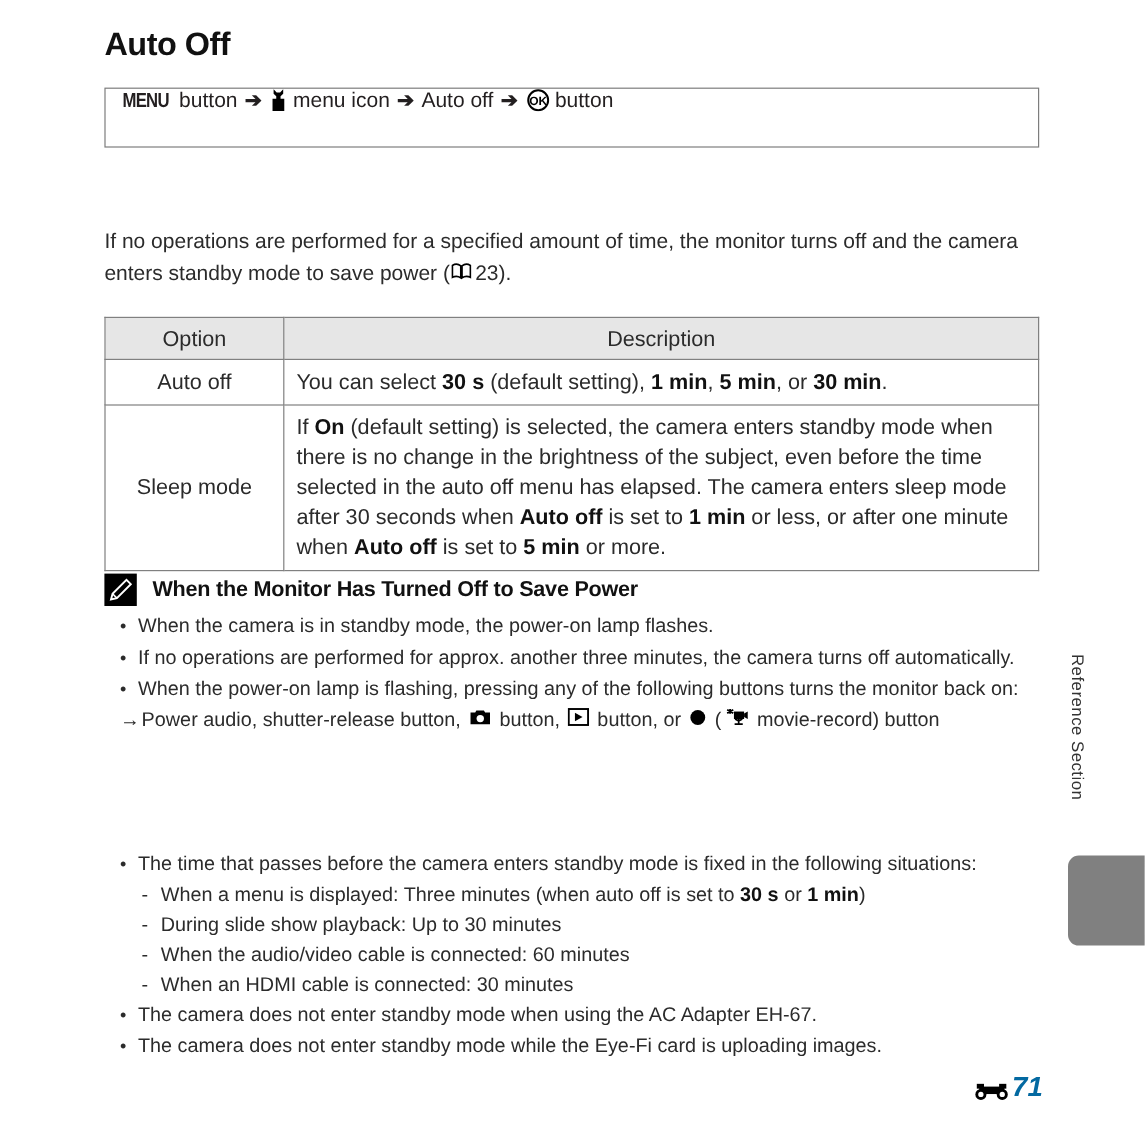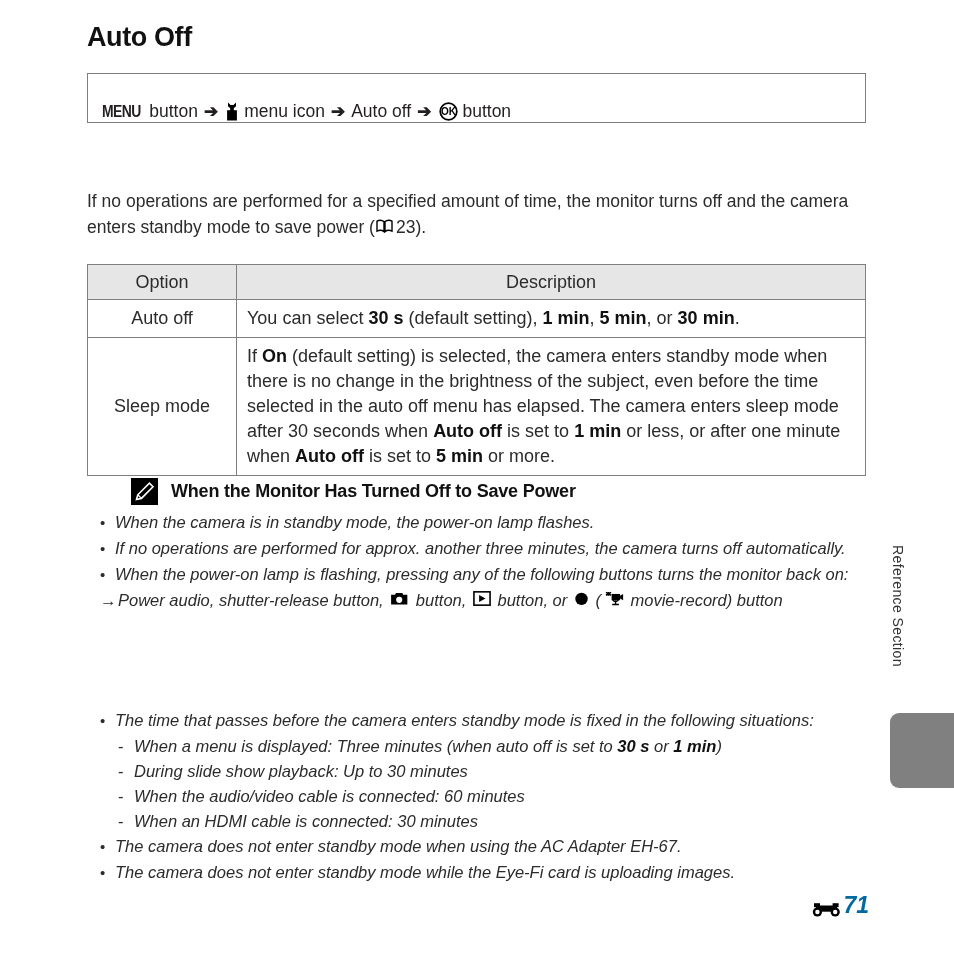--- a/index.html
+++ b/index.html
@@ -37,21 +37,21 @@
     left: 87px;
     top: 73px;
     width: 779px;
     height: 50px;
     border: 1.5px solid #7d7d7d;
     box-sizing: border-box;
   }
   .navbox-inner {
     position: absolute;
     left: 14px;
-    top: 28px;
+    top: 0;
     font-size: 17.5px;
     white-space: nowrap;
     line-height: 1;
     display: flex;
     align-items: center;
   }
   .navbox-inner > * { display: inline-flex; align-items: center; }
   .menu-word {
     font-weight: bold;
     font-size: 17px;
@@ -121,21 +121,21 @@
   .note-head {
     position: absolute;
     left: 87px;
     display: flex;
     align-items: center;
     font-size: 18px;
     font-weight: bold;
     color: #111;
     letter-spacing: -0.2px;
   }
-  #note-head-1 { top: 478px; margin-left: 44px; }
+  #note-head-1 { top: 478px; }
   #note-head-2 { top: 676px; }
   .pencil-badge {
     width: 27px; height: 27px;
     background: #000;
     margin-right: 13px;
     flex: 0 0 auto;
     position: relative;
   }
   .note-body {
     position: absolute;
@@ -150,21 +150,21 @@
   .bullet-row {
     display: flex;
     align-items: flex-start;
     margin-bottom: 1px;
   }
   .bullet-dot {
     flex: 0 0 15px;
     font-size: 15px;
     line-height: 25px;
   }
-  .bullet-text { flex: 1 1 auto; font-style: italic; }
+  .bullet-text { flex: 1 1 auto; }
   .sub-row {
     display: flex;
     align-items: flex-start;
     padding-left: 18px;
   }
   .sub-dash {
     flex: 0 0 16px;
     line-height: 25px;
   }
   .arrow-row {

